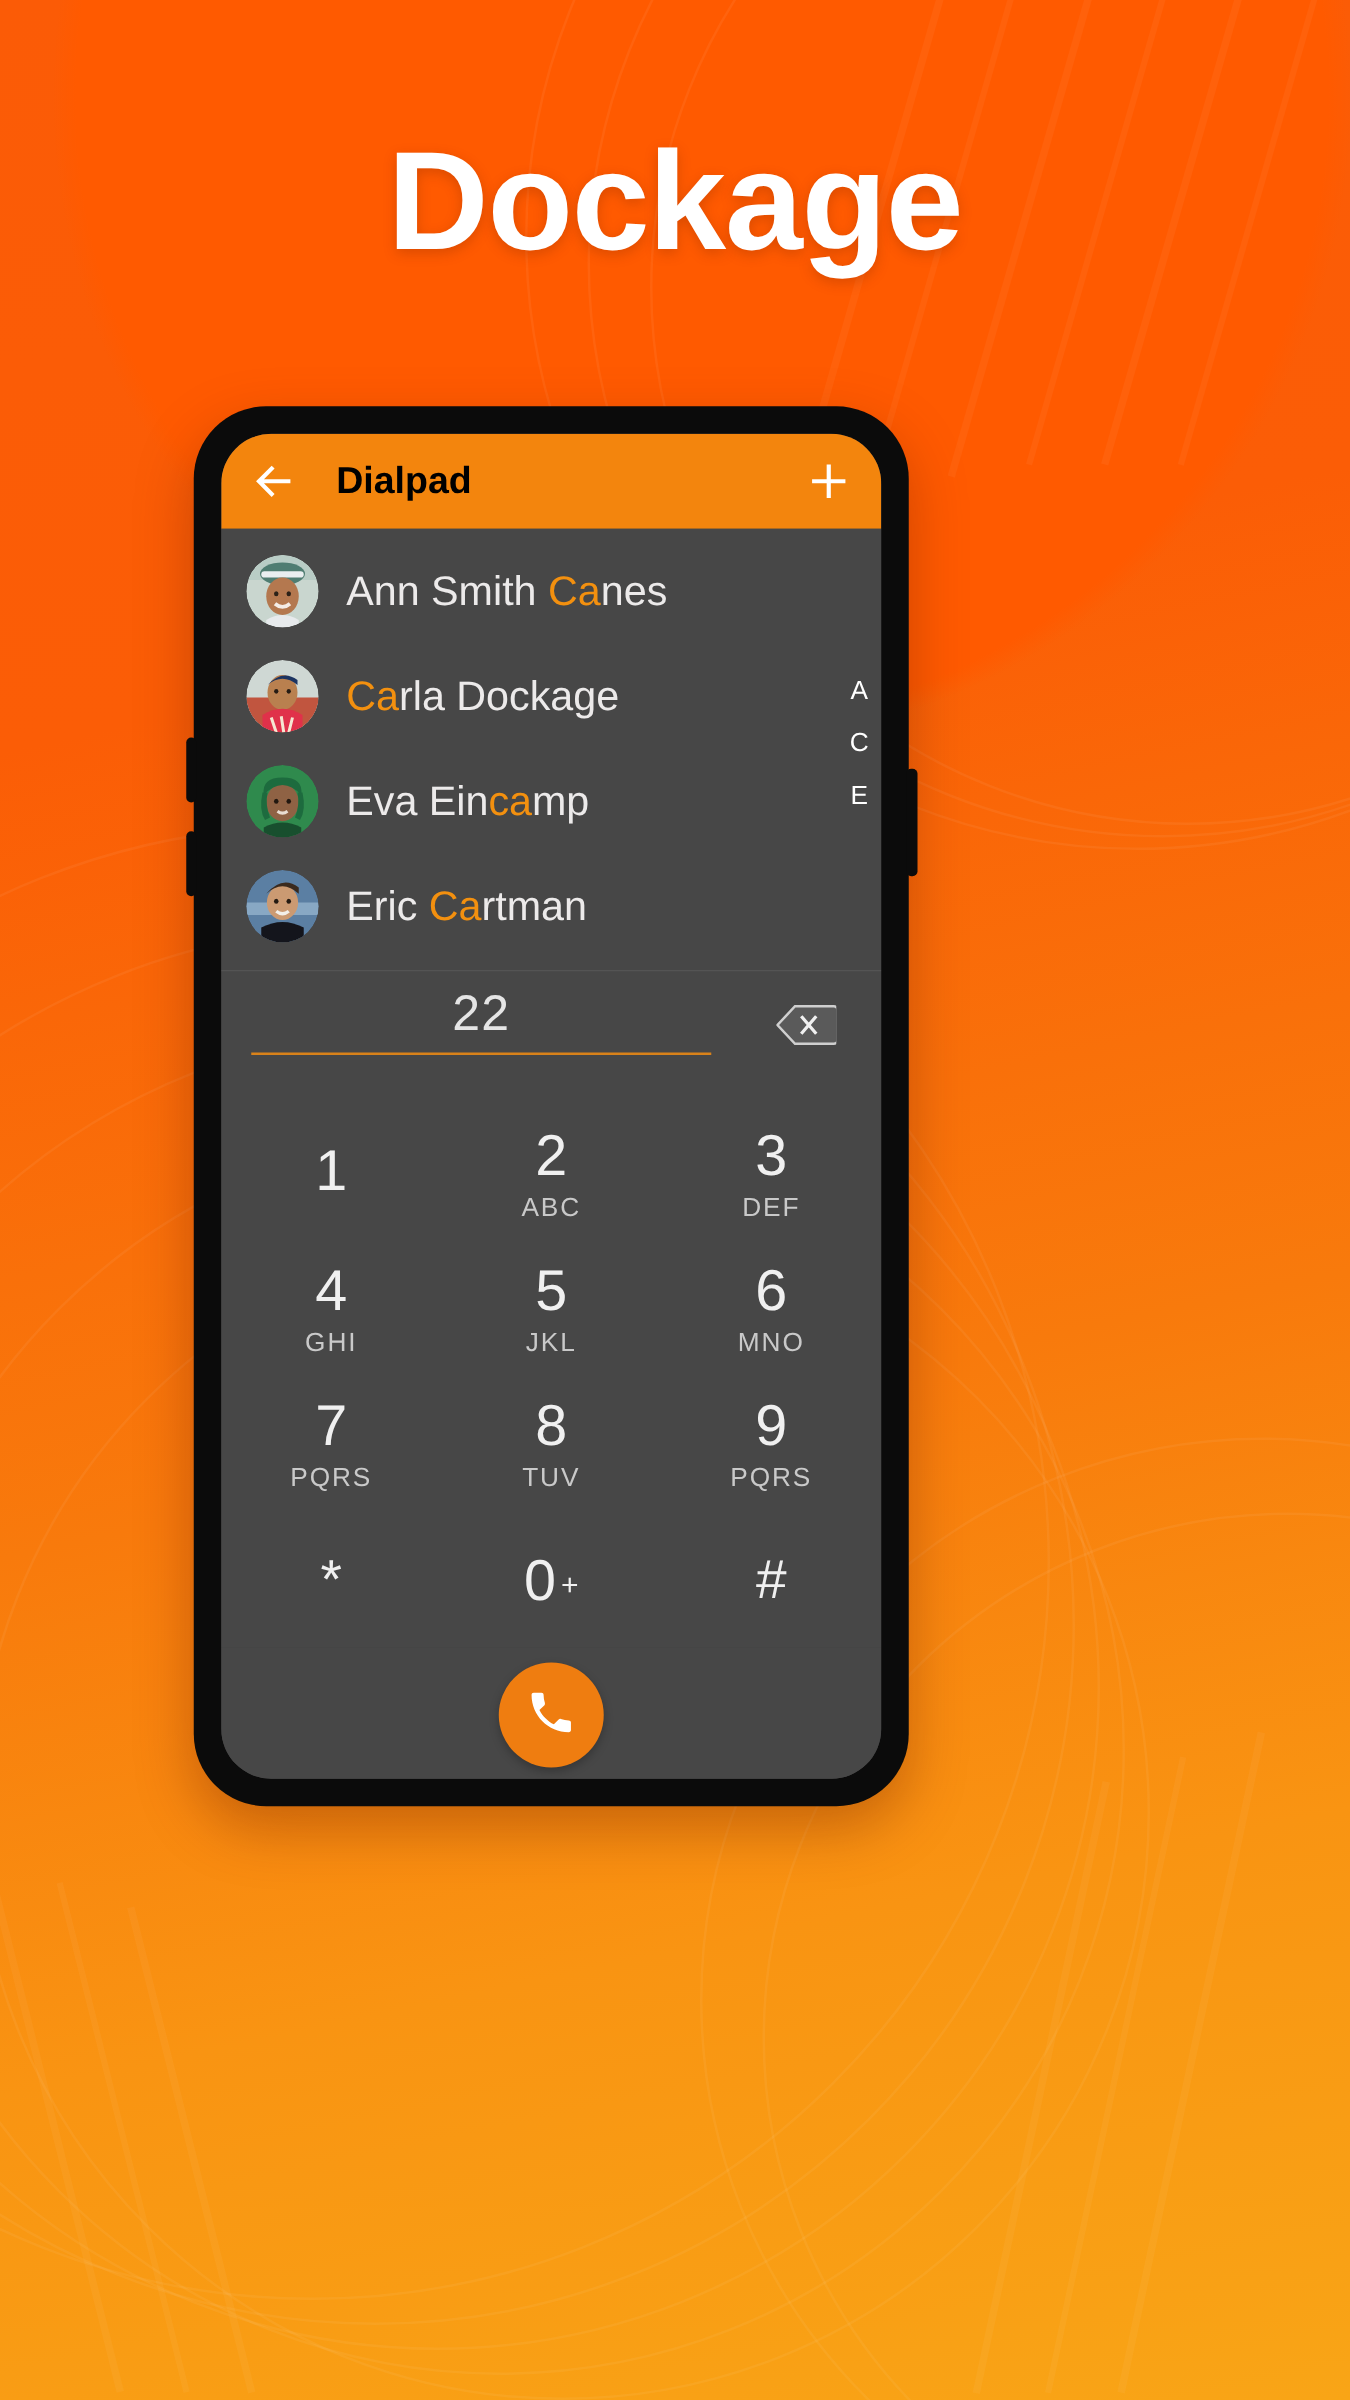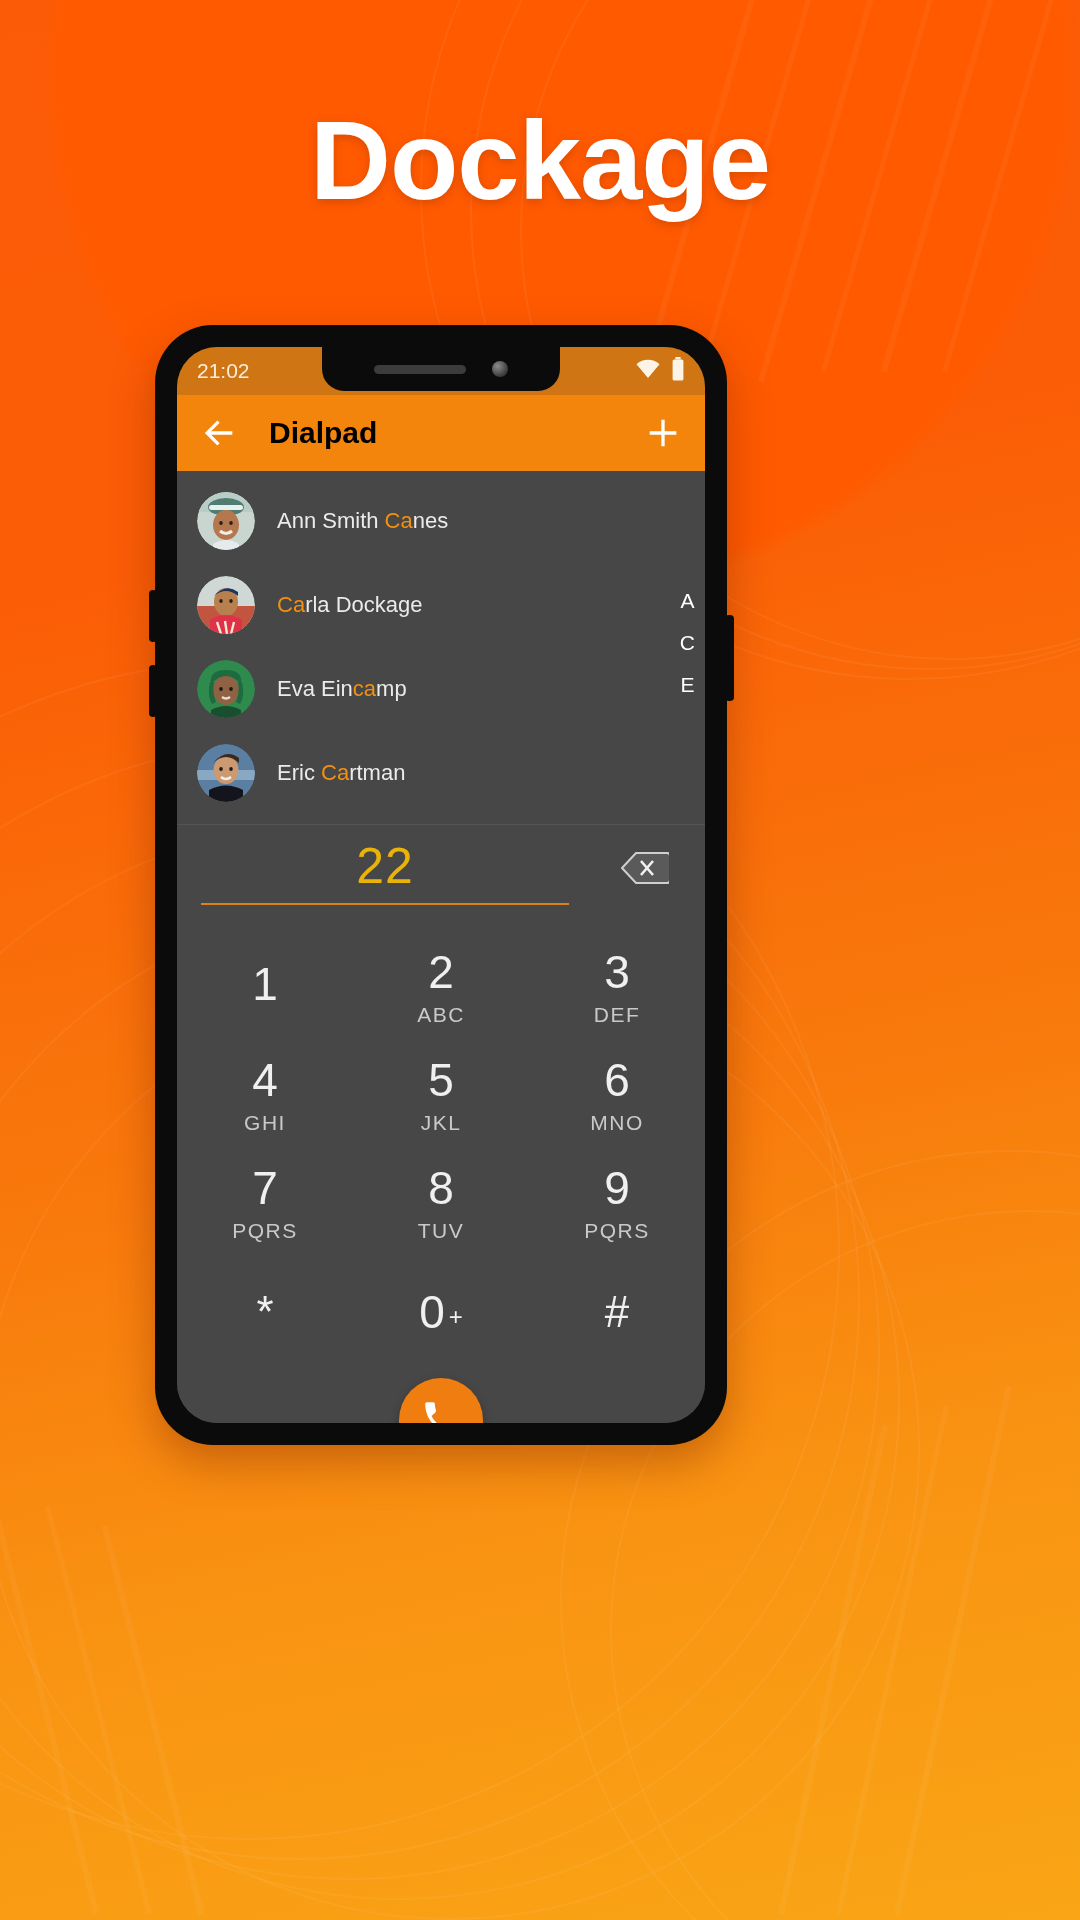--- a/index.html
+++ b/index.html
@@ -126,21 +126,21 @@
     height:84px;
     display:flex; align-items:center;
     padding:0 20px;
   }
   .avatar {
     width:58px; height:58px; border-radius:50%;
     flex:none; overflow:hidden; position:relative;
   }
   .contact-name {
     margin-left:22px;
-    font-size:22px;
+    font-size:33px;
     color:#eceaea;
     white-space:nowrap;
   }
   .contact-name .hl { color:#f3900f; }
 
   #alpha-index {
     position:absolute;
     right:10px; top:118px;
     display:flex; flex-direction:column; align-items:center;
     gap:18px;
@@ -158,21 +158,21 @@
   }
   #number-wrap {
     position:absolute;
     left:24px; top:12px;
     width:368px;
     text-align:center;
     border-bottom:2px solid #d9821a;
     padding-bottom:8px;
   }
   #dialed-number {
-    font-size:50px; color:#eab308; letter-spacing:1px;
+    font-size:40px; color:#e5e5e5; letter-spacing:1px;
   }
   #backspace {
     position:absolute;
     right:36px; top:24px;
     width:48px; height:38px;
   }
 
   
   #keypad {
     background:#474747;
@@ -240,40 +240,20 @@
 
 <div id="headline">Dockage</div>
 
 <div id="phone">
   <div class="side-btn" id="sb-left1"></div>
   <div class="side-btn" id="sb-left2"></div>
   <div class="side-btn" id="sb-right"></div>
 
   <div id="screen">
 
-    <div id="statusbar">
-      <span id="status-time">21:02</span>
-      <div id="status-right">
-        <span class="wifi-glyph">
-          <svg width="26" height="20" viewBox="0 0 26 20">
-            <path d="M13 19 L1.5 5.2 A17 17 0 0 1 24.5 5.2 Z" fill="#fdf4e8"></path>
-          </svg>
-        </span>
-        <span class="batt-glyph">
-          <svg width="14" height="24" viewBox="0 0 14 24">
-            <rect x="4.4" y="0" width="5.2" height="2.4" fill="#fdf4e8"></rect>
-            <rect x="1.6" y="2.4" width="10.8" height="21.2" rx="1.6" fill="#fdf4e8"></rect>
-          </svg>
-        </span>
-      </div>
-      <div id="notch">
-        <div id="speaker"></div>
-        <div id="camera"></div>
-      </div>
-    </div>
 
     <div id="appbar">
       <span id="back-arrow">
         <svg width="40" height="40" viewBox="0 0 24 24">
           <path d="M20 11H7.3l5.1-5.1-1.4-1.4L3.5 12l7.5 7.5 1.4-1.4L7.3 13H20z" fill="#ffffff"></path>
         </svg>
       </span>
       <span id="appbar-title">Dialpad</span>
       <span id="add-btn">
         <svg width="40" height="40" viewBox="0 0 24 24">

